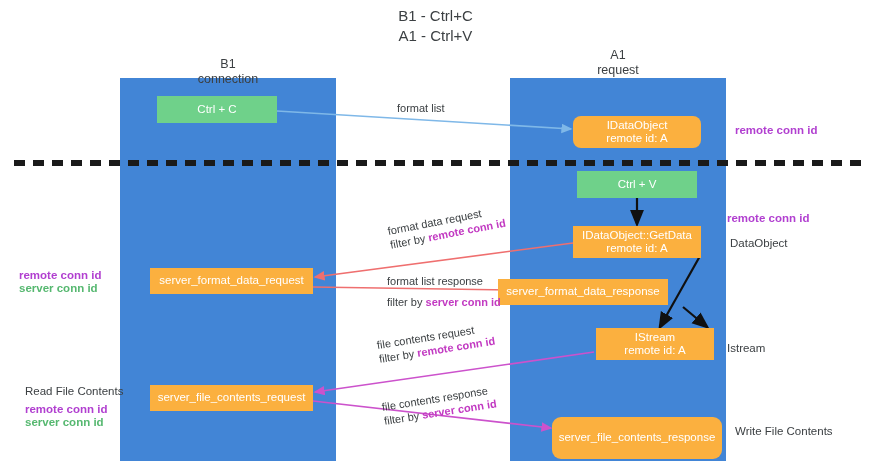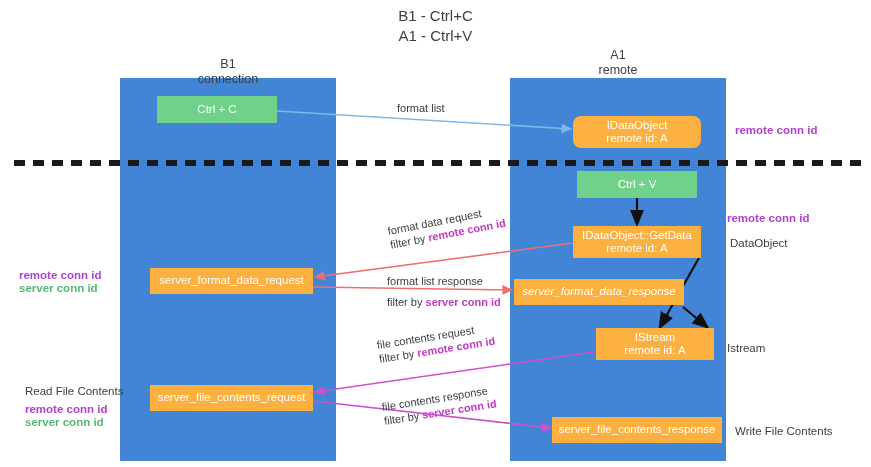--- a/index.html
+++ b/index.html
@@ -134,21 +134,21 @@
     <div>B1 - Ctrl+C</div>
     <div>A1 - Ctrl+V</div>
   </div>
 
   <div class="abs col-head" style="left:120px; top:57px; width:216px;">
     <div>B1</div>
     <div>connection</div>
   </div>
   <div class="abs col-head" style="left:510px; top:48px; width:216px;">
     <div>A1</div>
-    <div>remote</div>
+    <div>request</div>
   </div>
 
   <div class="abs node green" style="left:157px; top:96px; width:120px; height:27px;">
     <div>Ctrl + C</div>
   </div>
 
   <div class="abs node orange" style="left:573px; top:116px; width:128px; height:32px;border-radius:8px;">
     <div>IDataObject</div>
     <div class="l2">remote id: A</div>
   </div>
@@ -159,34 +159,34 @@
 
   <div class="abs node orange" style="left:573px; top:226px; width:128px; height:32px;">
     <div>IDataObject::GetData</div>
     <div class="l2">remote id: A</div>
   </div>
 
   <div class="abs node orange" style="left:150px; top:268px; width:163px; height:26px;">
     <div>server_format_data_request</div>
   </div>
 
-  <div class="abs node orange" style="left:514px; top:279px; width:170px; height:26px;font-style:italic;">
+  <div class="abs node orange" style="left:498px; top:279px; width:170px; height:26px;">
     <div>server_format_data_response</div>
   </div>
 
   <div class="abs node orange" style="left:596px; top:328px; width:118px; height:32px;">
     <div>IStream</div>
     <div class="l2">remote id: A</div>
   </div>
 
   <div class="abs node orange" style="left:150px; top:385px; width:163px; height:26px;">
     <div>server_file_contents_request</div>
   </div>
 
-  <div class="abs node orange" style="left:552px; top:417px; width:170px; height:26px;">
+  <div class="abs node orange" style="left:552px; top:417px; width:170px; height:42px;border-radius:9px;">
     <div>server_file_contents_response</div>
   </div>
 
   <div class="abs elabel" style="left:397px; top:101px;">
     <span>format list</span>
   </div>
 
   <div class="abs elabel rot-up" style="left:389px; top:224px;">
     <div>format data request</div>
     <div>

